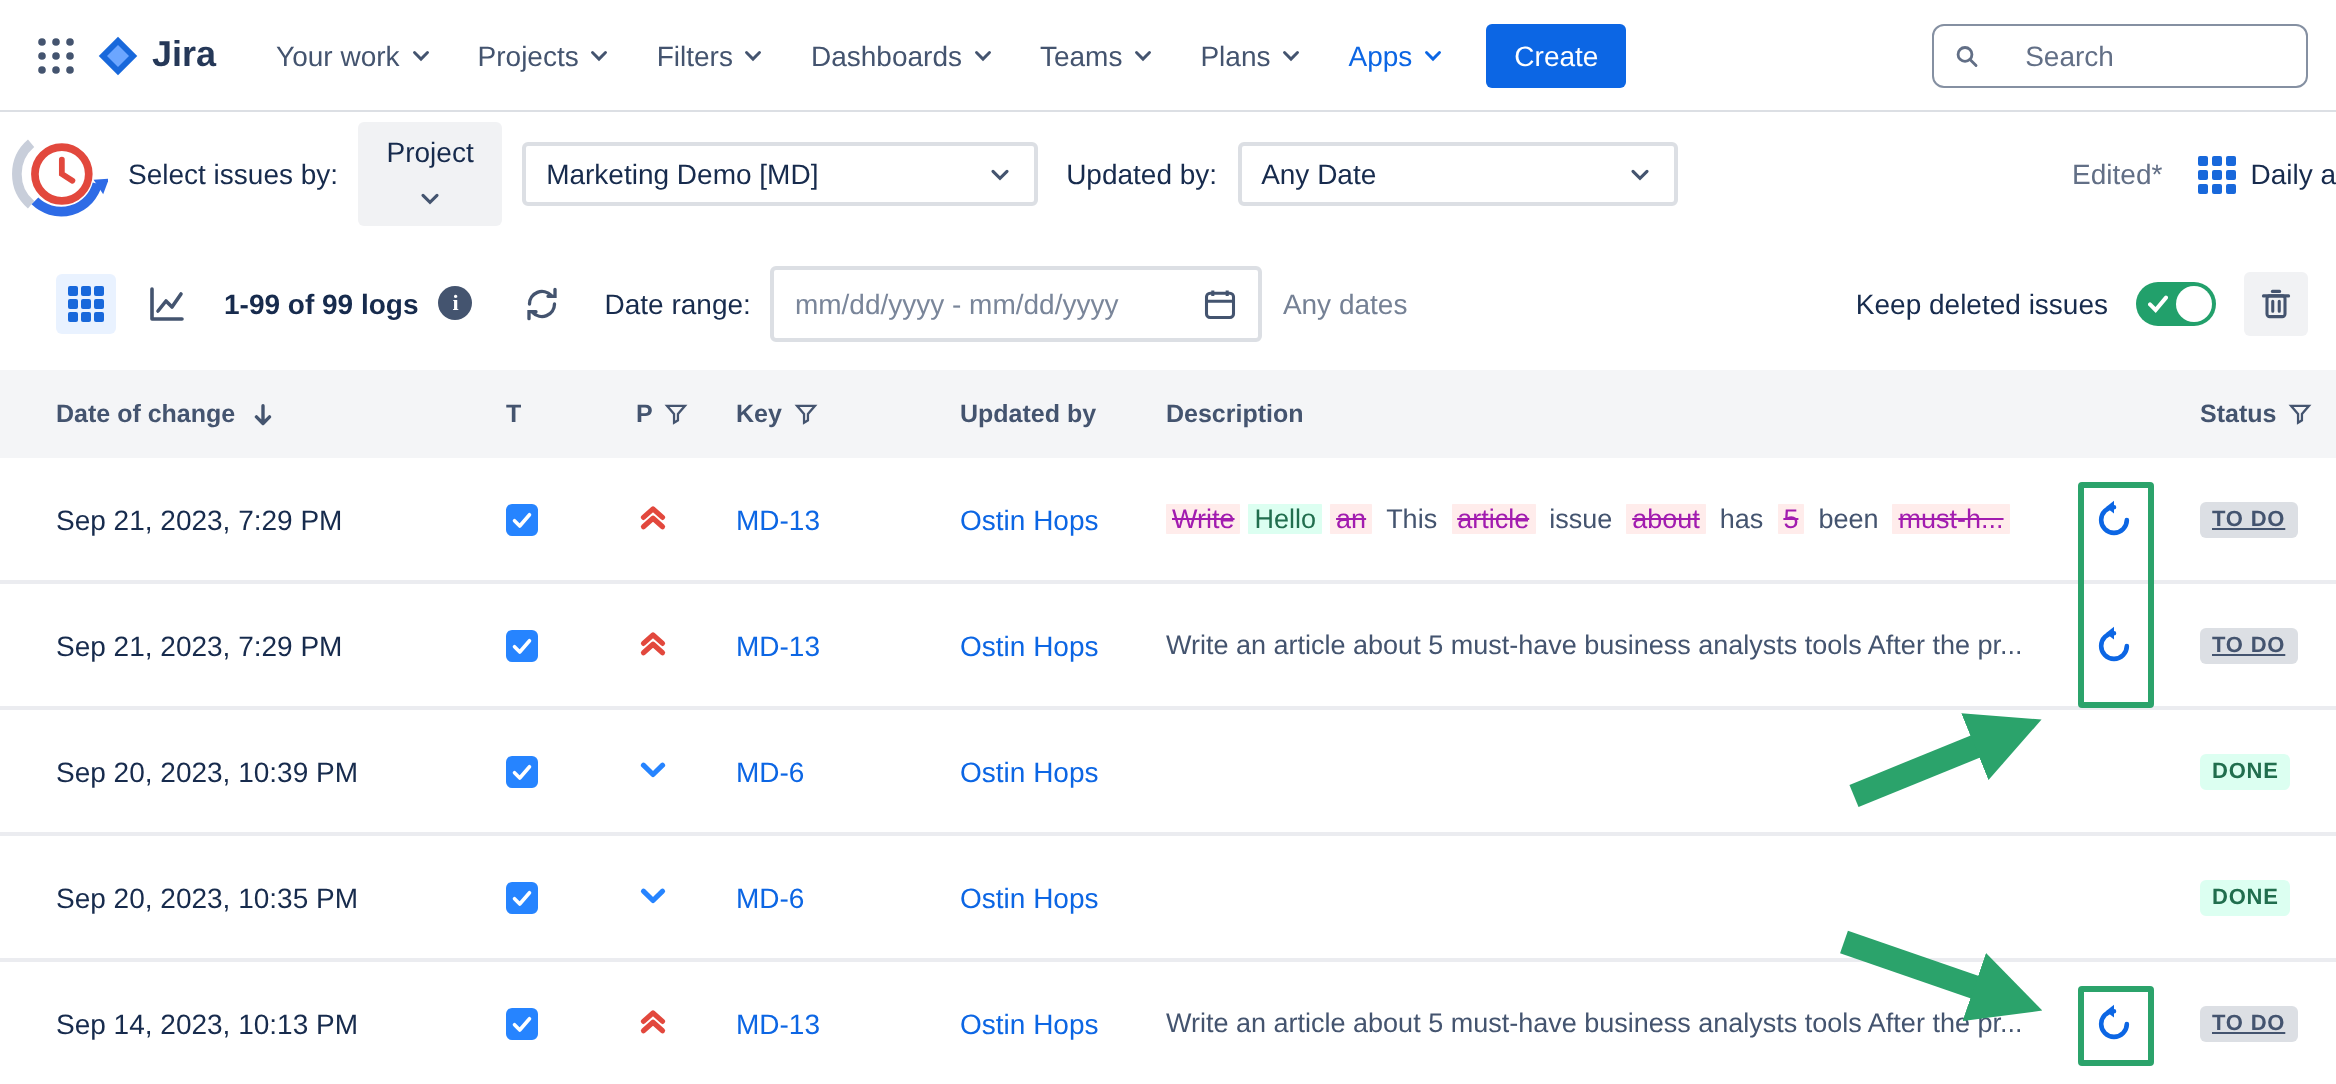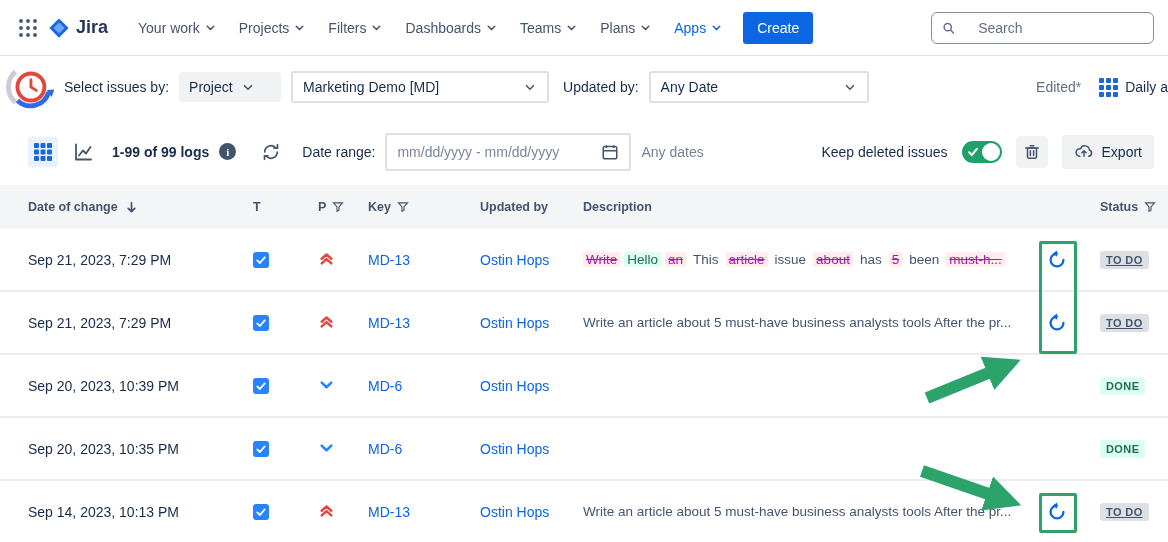--- a/index.html
+++ b/index.html
@@ -12,33 +12,33 @@
   .appswitcher { width:32px; height:32px; }
   .logo { display:flex; align-items:center; gap:6px; margin:0 6px 0 4px; cursor:pointer; }
   .logo-text { font-size:18px; font-weight:700; color:#253858; }
   .mainmenu { display:flex; align-items:center; gap:2px; margin-left:14px; }
   .nav-item { display:flex; align-items:center; gap:4px; background:none; border:none; cursor:pointer;
               font-family:inherit; font-size:14px; font-weight:500; color:#44546F; padding:8px 10px; border-radius:3px; white-space:nowrap; }
   .nav-item.active { color:#0C66E4; }
   .create-btn { background:#0C66E4; color:#fff; border:none; border-radius:3px; font-family:inherit;
                 font-size:14px; font-weight:500; padding:8px 14px; margin-left:10px; cursor:pointer; }
   .search-box { margin-left:auto; display:flex; align-items:center; gap:23px; border:1px solid #8590A2;
-                border-radius:6px; height:32px; width:223px; padding:0 10px; }
+                border-radius:6px; height:32px; width:188px; padding:0 10px; }
   .search-box input { border:none; outline:none; width:100%; font-family:inherit; font-size:14px; color:#172B4D; }
   .search-box input::placeholder { color:#626F86; }
 
   
   .filter-bar { display:flex; align-items:center; height:62px; padding-left:4px; gap:10px; }
   .flabel { font-size:14px; color:#172B4D; white-space:nowrap; }
   .select-subtle { display:flex; align-items:center; gap:8px; background:#F1F2F4; border:none; border-radius:3px;
                    padding:7px 10px; font-family:inherit; font-size:14px; color:#172B4D; cursor:pointer; white-space:nowrap; }
   .select-bordered { display:flex; align-items:center; justify-content:space-between; gap:8px; background:#fff;
                      border:2px solid #DCDFE4; border-radius:3px; padding:6px 10px; font-family:inherit; font-size:14px;
                      color:#172B4D; cursor:pointer; white-space:nowrap; }
-  .w-project { width:102px; }
+  .w-project { width:72px;flex-direction:column; }
   .w-md { width:258px; }
   .w-user { width:220px; }
   .filter-right { margin-left:auto; display:flex; align-items:center; gap:14px; }
   .edited { color:#626F86; font-size:14px; white-space:nowrap; }
   .daily-btn { display:flex; align-items:center; gap:7px; background:none; border:none; cursor:pointer;
                font-family:inherit; font-size:14px; color:#172B4D; white-space:nowrap; padding:4px 0 4px 4px; }
 
   
   .toolbar { display:flex; align-items:center; height:67px; padding:0 14px 0 28px; gap:10px; }
   .view-btn { width:30px; height:30px; }
@@ -261,27 +261,20 @@
         <span class="knob"></span>
       </button>
       <button class="sq-btn">
         <svg width="18" height="18" viewBox="0 0 20 20" fill="none" stroke="#44546F" stroke-width="1.7" stroke-linecap="round">
           <path d="M3 5.5 h14"></path>
             <path d="M8 3 h4"></path>
           <rect x="5" y="5.5" width="10" height="11.5" rx="1.5"></rect>
           <path d="M8.2 8.5 v5.5 M11.8 8.5 v5.5"></path>
         </svg>
       </button>
-      <button class="export-btn">
-        <svg width="20" height="20" viewBox="0 0 24 24" fill="none" stroke="#44546F" stroke-width="1.8" stroke-linecap="round" stroke-linejoin="round">
-          <path d="M7 17 a4.5 4.5 0 1 1 .9-8.9 A5.5 5.5 0 0 1 18.5 9.6 A3.8 3.8 0 0 1 17.6 17"></path>
-          <path d="M12 17 v-6 M9.4 13 L12 10.4 L14.6 13"></path>
-        </svg>
-        <span>Export</span>
-      </button>
     </div>
   </div>
 
   <div class="table">
     <div class="thead grid-cols">
       <div class="th">
         <span>Date of change</span>
         <svg width="15" height="15" viewBox="0 0 16 16" fill="none" stroke="#44546F" stroke-width="1.8" stroke-linecap="round" stroke-linejoin="round">
             <path d="M8 3 v9.5 M4.5 9 L8 12.5 L11.5 9"></path>
           </svg>

